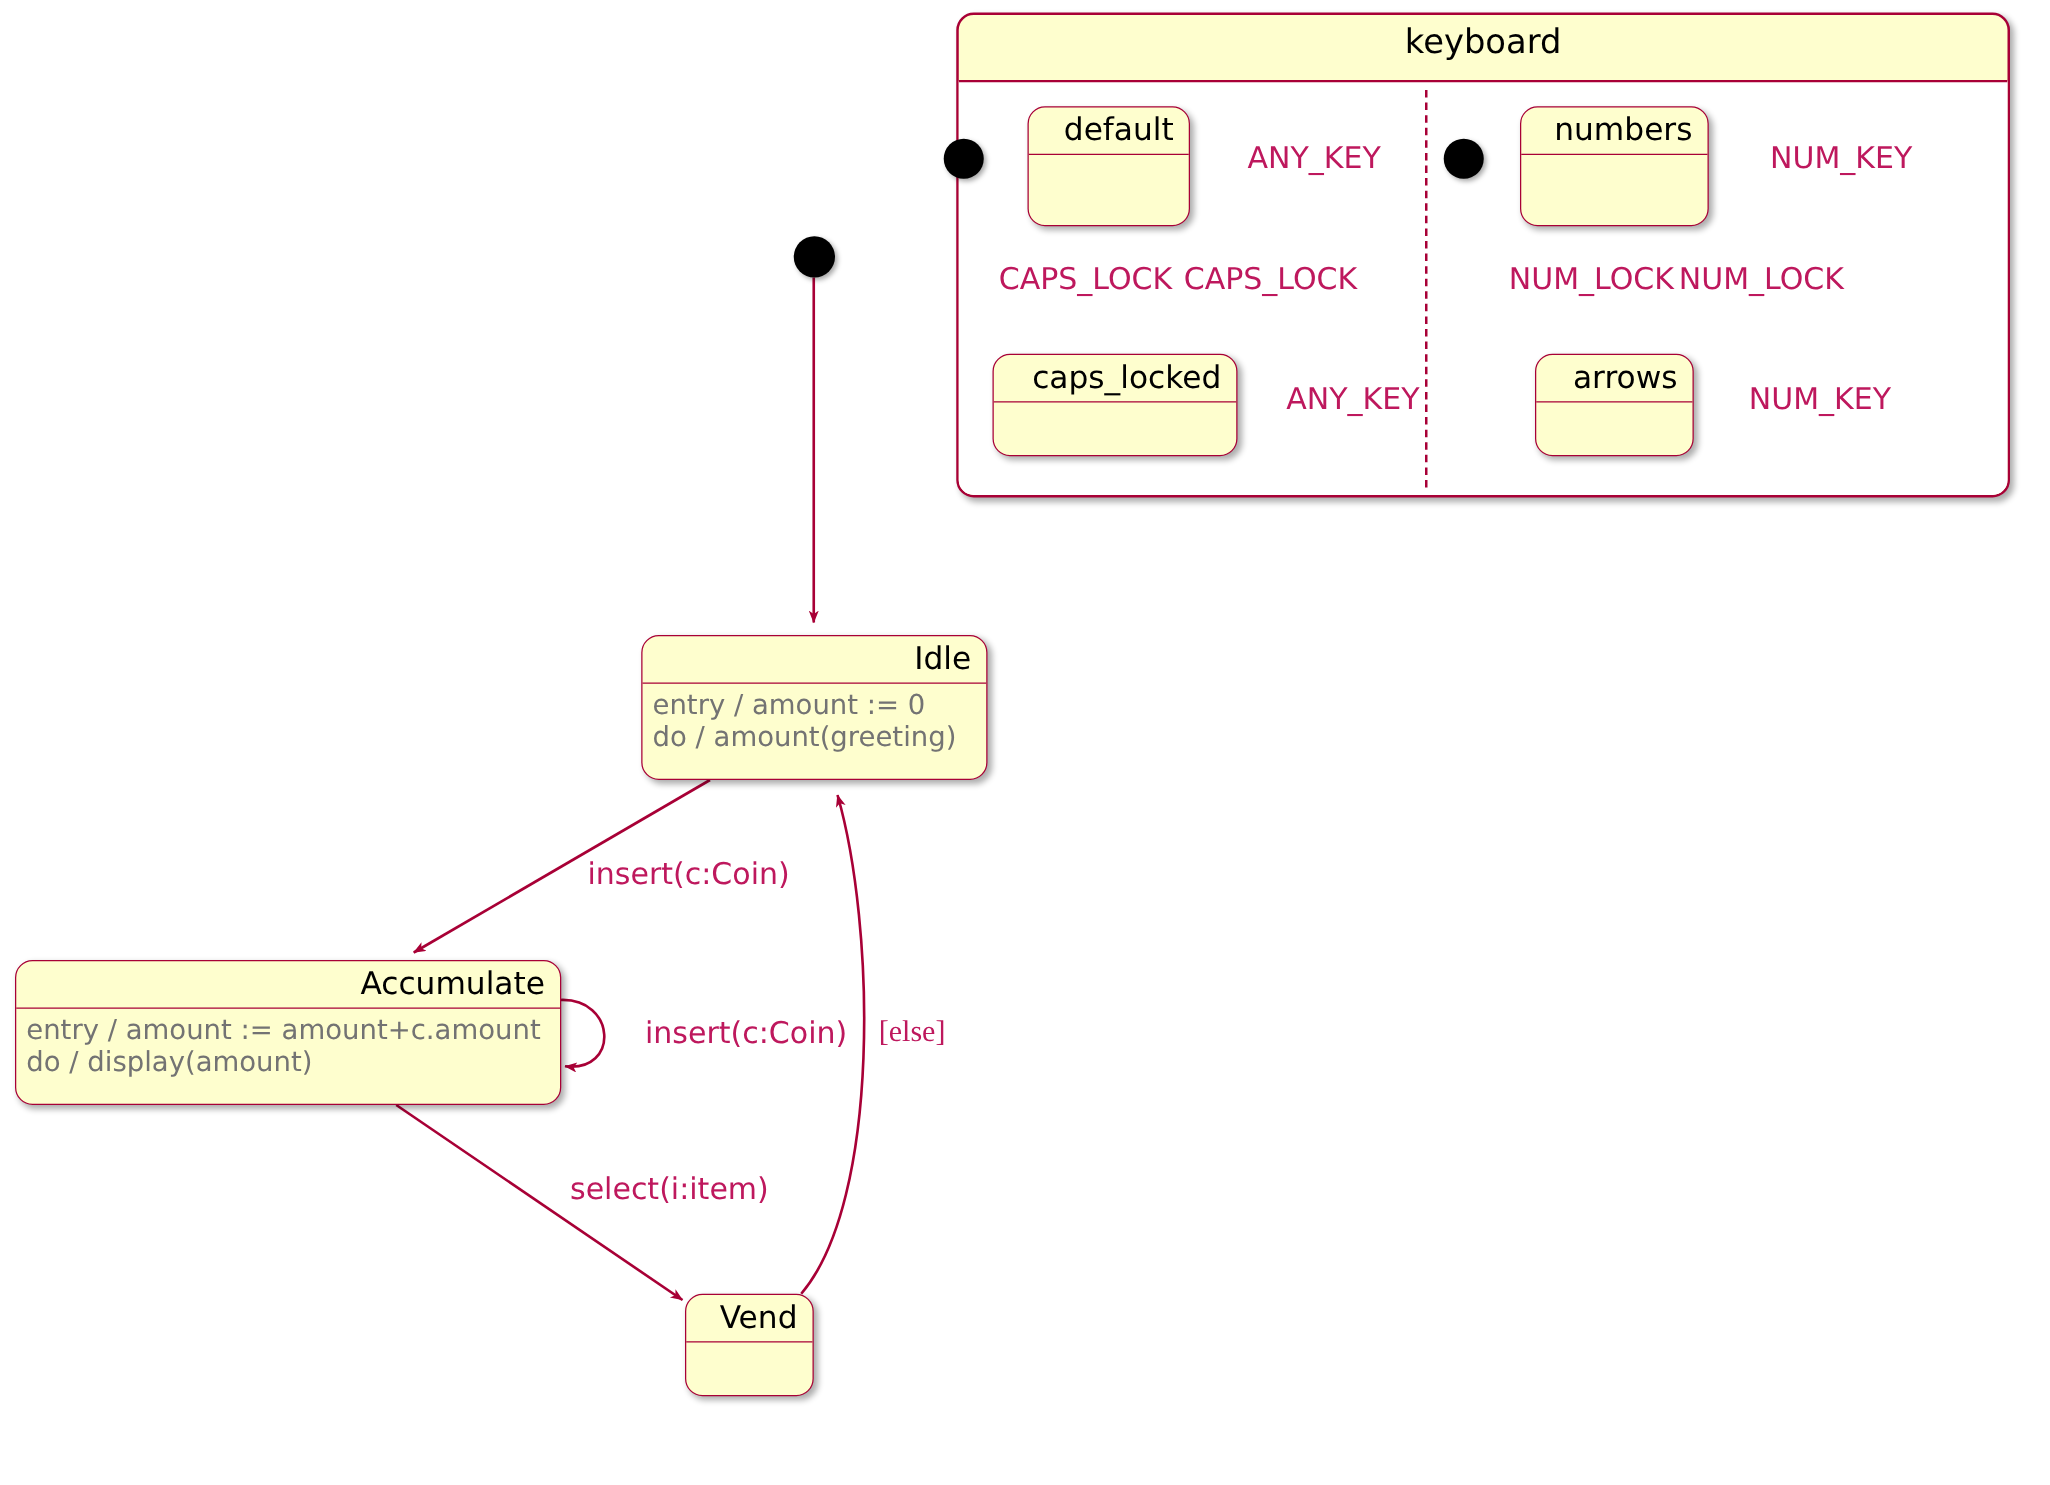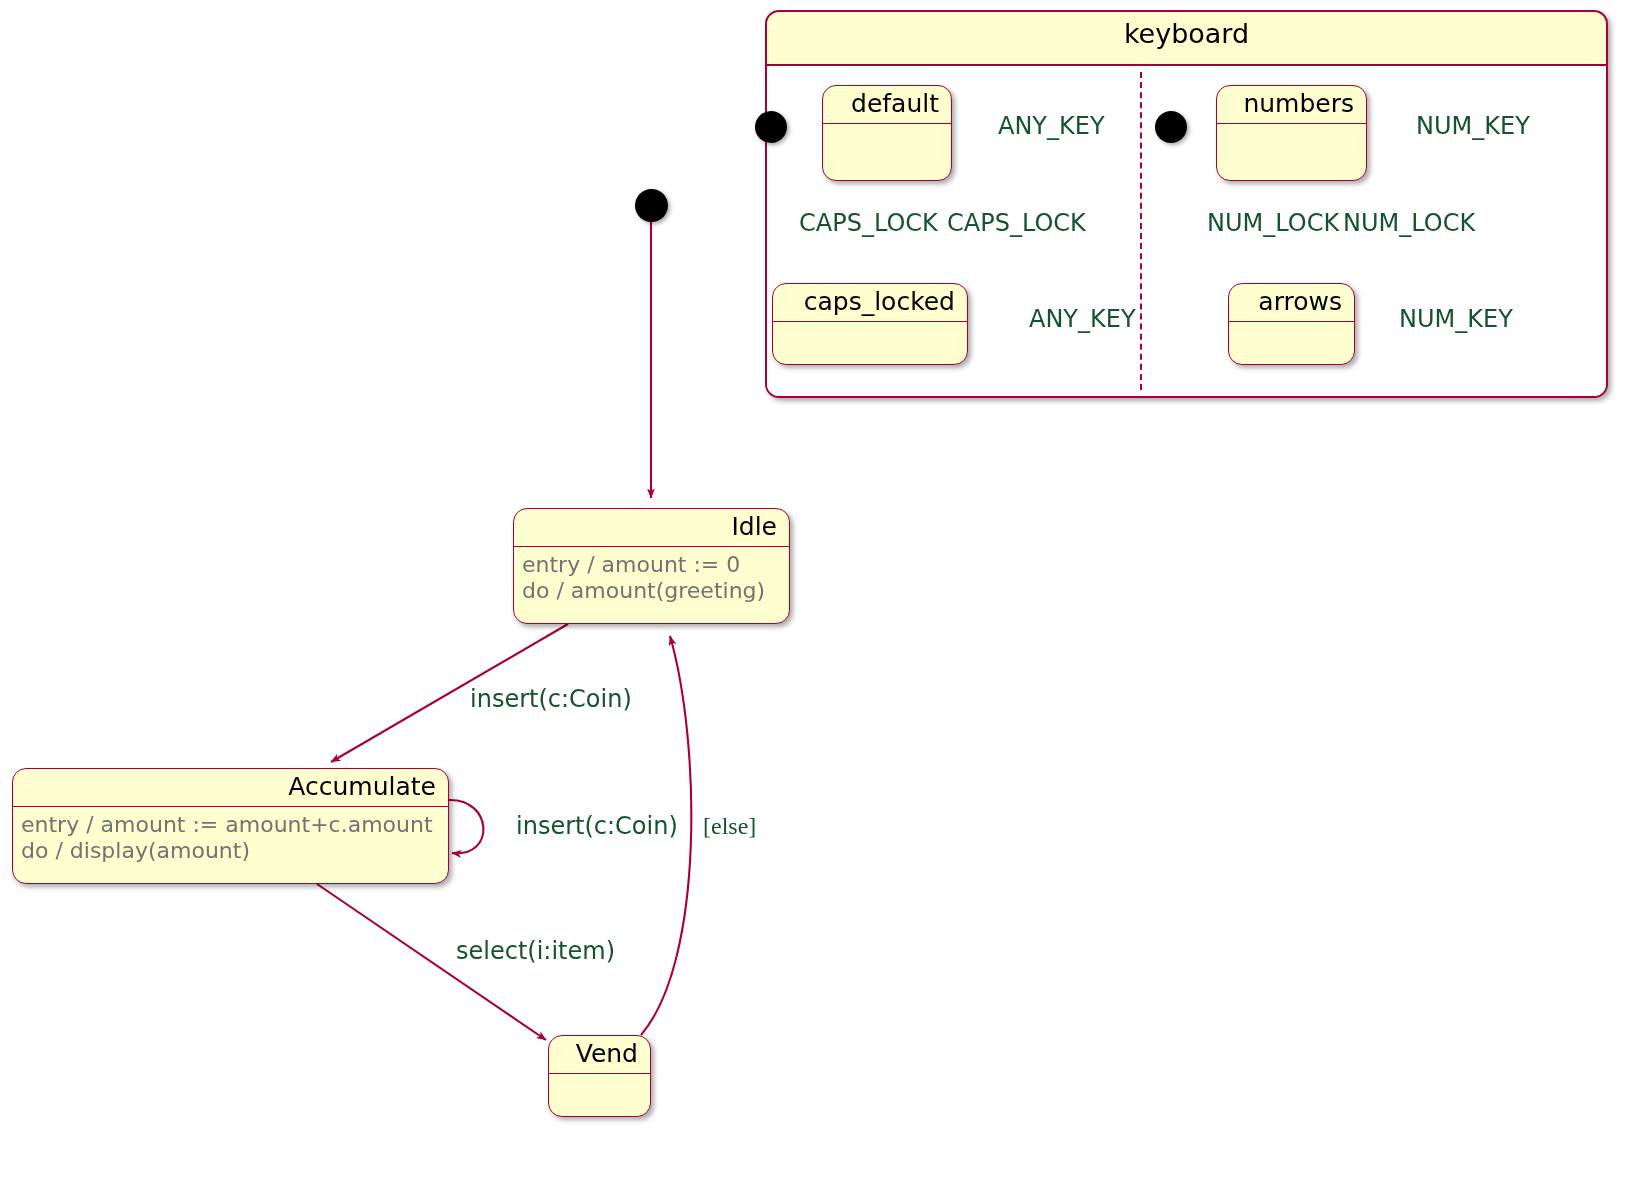--- a/index.html
+++ b/index.html
@@ -20,21 +20,21 @@
   .composite{position:absolute;box-sizing:border-box;
              background:#FEFECE;border:2px solid #A80036;border-radius:14px;
              box-shadow:3px 3px 5px rgba(0,0,0,0.33);}
   .composite .ctitle{text-align:center;font-size:27px;color:#000;padding:6px 0 8px 0;}
   .composite .cbodywrap{position:absolute;left:0;right:0;bottom:0;top:52px;
              background:#FFFFFF;border-top:2px solid #A80036;border-radius:0 0 12px 12px;}
 
   .startnode{position:absolute;border-radius:50%;background:#000000;
              box-shadow:2px 2px 4px rgba(0,0,0,0.35);}
 
-  .lbl{position:absolute;color:#14532d;font-size:24px;white-space:nowrap;line-height:1;}
+  .lbl{position:absolute;color:#be185d;font-size:24px;white-space:nowrap;line-height:1;}
 </style>
 </head>
 <body>
 
 <div id="stage">
 
   <svg id="edges" viewBox="0 0 1640 1188" xmlns="http://www.w3.org/2000/svg">
     <defs>
       <marker id="ah" markerWidth="12" markerHeight="12" refX="9.5" refY="4" orient="auto" markerUnits="userSpaceOnUse">
         <path d="M0,0 L10,4 L0,8 L2.6,4 Z" fill="#A80036"></path>
@@ -84,21 +84,21 @@
   </div>
 
   <div class="startnode" style="left:755px;top:111px;width:32px;height:32px;"></div>
 
   <div class="state" style="left:822px;top:85px;width:130px;height:96px;">
     <div class="title">default</div>
     <div class="sep"></div>
     <div class="body empty"></div>
   </div>
 
-  <div class="state" style="left:772px;top:283px;width:196px;height:82px;">
+  <div class="state" style="left:794px;top:283px;width:196px;height:82px;">
     <div class="title">caps_locked</div>
     <div class="sep"></div>
     <div class="body empty"></div>
   </div>
 
   <div class="startnode" style="left:1155px;top:111px;width:32px;height:32px;"></div>
 
   <div class="state" style="left:1228px;top:283px;width:127px;height:82px;">
     <div class="title">arrows</div>
     <div class="sep"></div>

